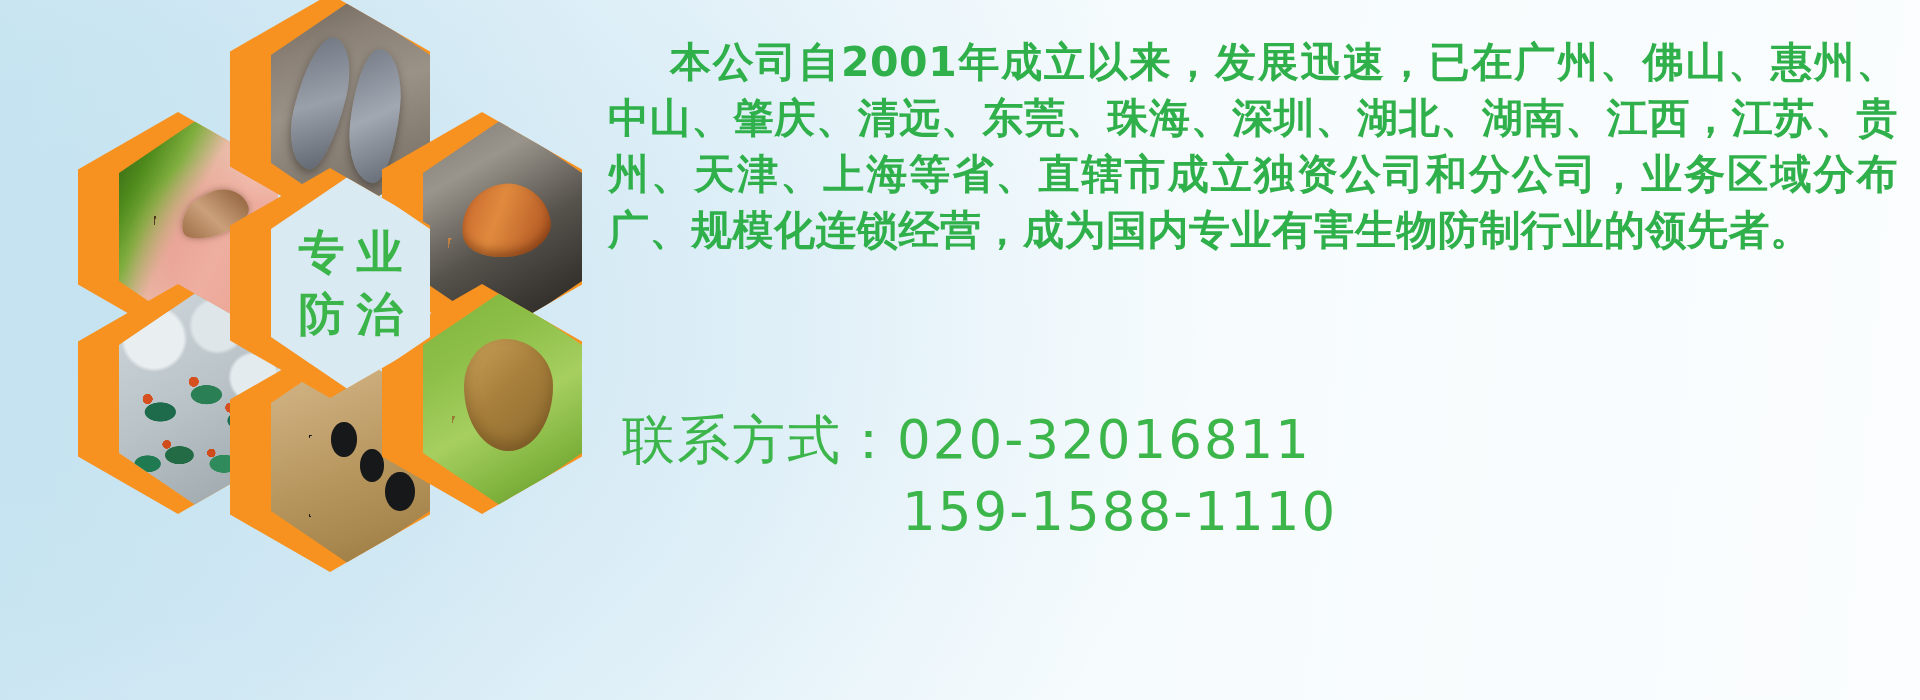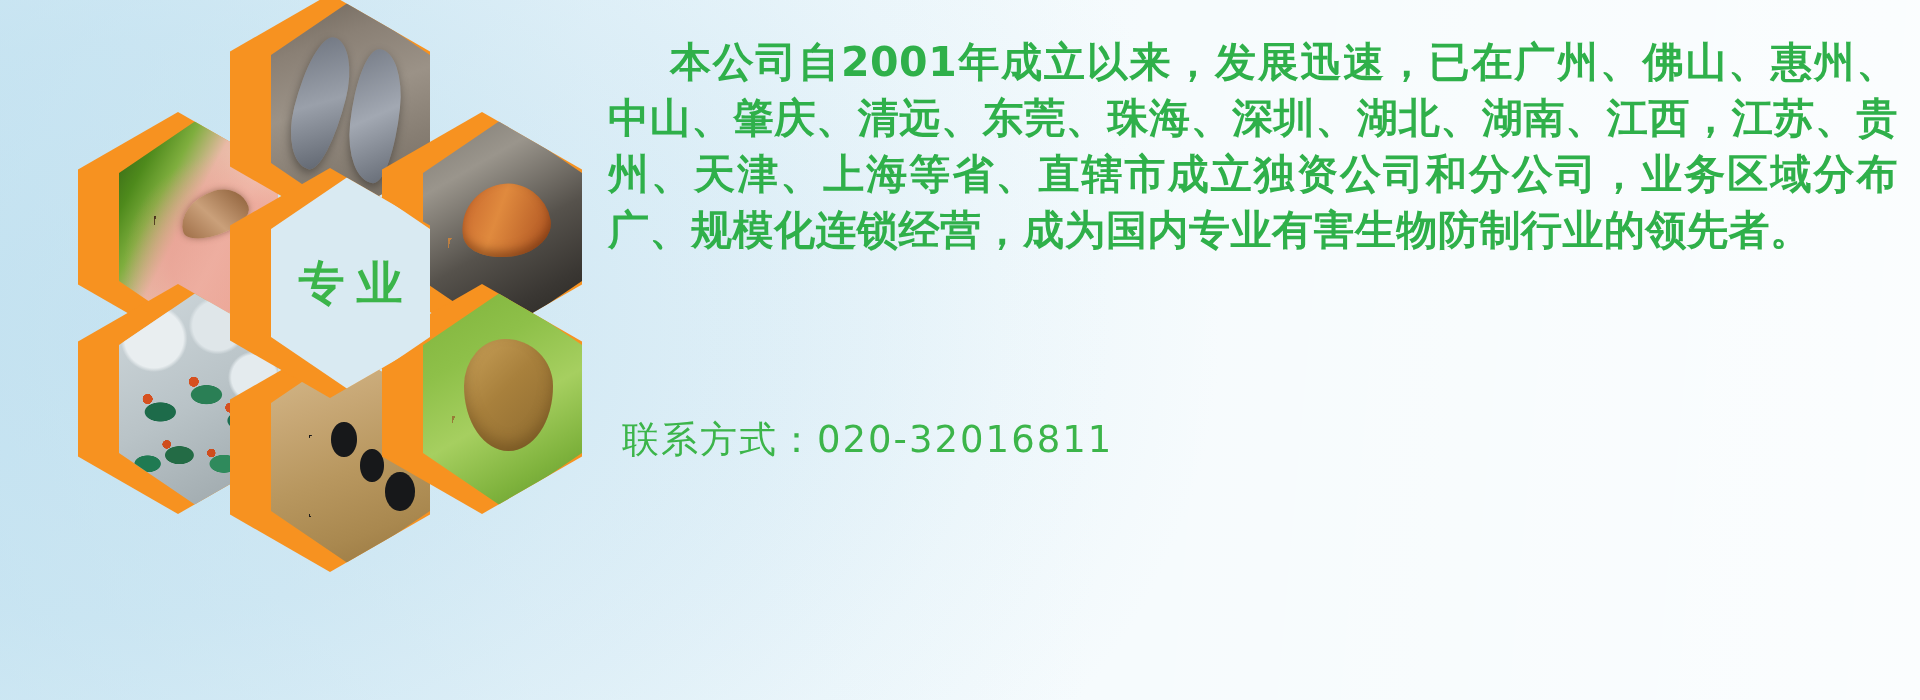--- a/index.html
+++ b/index.html
@@ -169,21 +169,21 @@
     position:absolute;left:0;top:34px;width:1290px;
     color:#2fb04a;font-weight:bold;
     font-family:"DejaVu Sans","Liberation Sans",sans-serif;
     font-size:41px;line-height:56px;letter-spacing:.5px;
     text-indent:62px;text-align:justify;
   }
   .contact{position:absolute;left:14px;top:404px;width:1280px;}
   .contact-line{
     color:#3cb54a;font-weight:normal;
     font-family:"DejaVu Sans","Liberation Sans",sans-serif;
-    font-size:37px;line-height:72px;letter-spacing:2px;white-space:nowrap;
+    font-size:53px;line-height:72px;letter-spacing:2px;white-space:nowrap;
   }
   .contact-line.indent{padding-left:280px;}
 </style>
 </head>
 <body>
 
 <div id="stage">
 
   <div class="honeycomb">
 
@@ -219,28 +219,30 @@
 
     <div class="hex h-bright">
       <div class="inner">
         <div class="art art-stinkbug"></div>
       </div>
     </div>
 
     <div class="hex hex-center">
       <div class="inner">
         <div class="hex-label">专业</div>
+        <div class="hex-label">防治</div>
       </div>
     </div>
 
   </div>
 
   <div class="content">
 
     <div class="paragraph">本公司自2001年成立以来，发展迅速，已在广州、佛山、惠州、中山、肇庆、清远、东莞、珠海、深圳、湖北、湖南、江西，江苏、贵州、天津、上海等省、直辖市成立独资公司和分公司，业务区域分布广、规模化连锁经营，成为国内专业有害生物防制行业的领先者。</div>
 
     <div class="contact">
       <div class="contact-line">联系方式：020-32016811</div>
+      <div class="contact-line indent">159-1588-1110</div>
     </div>
 
   </div>
 
 </div>
 
 </body></html>

